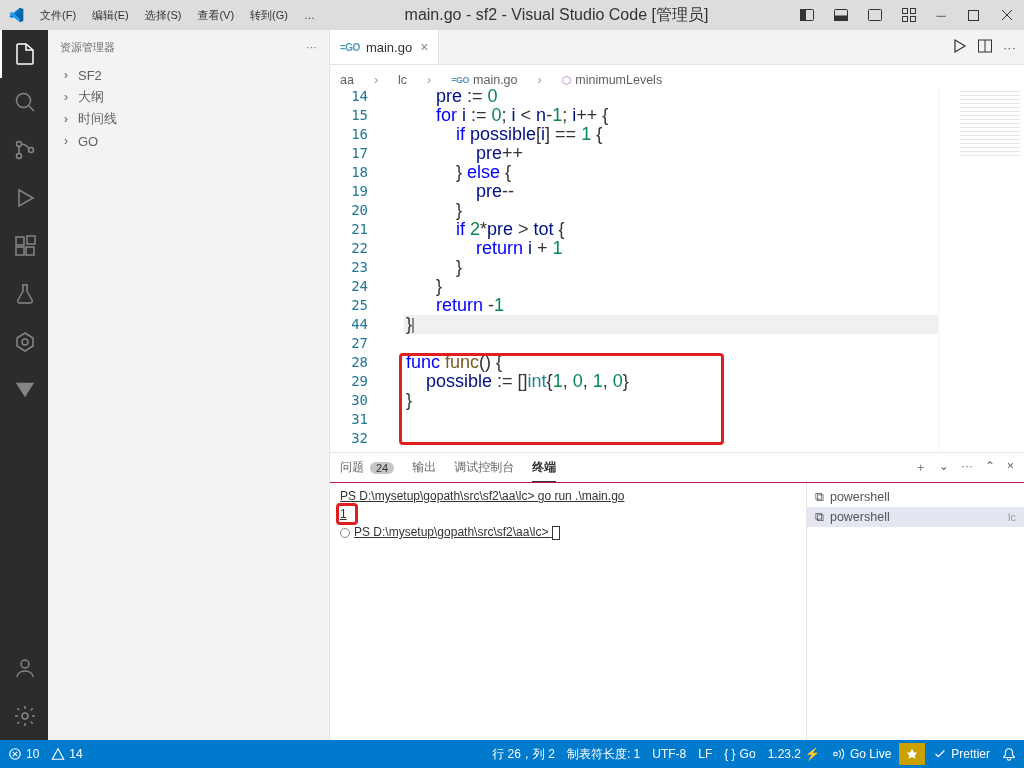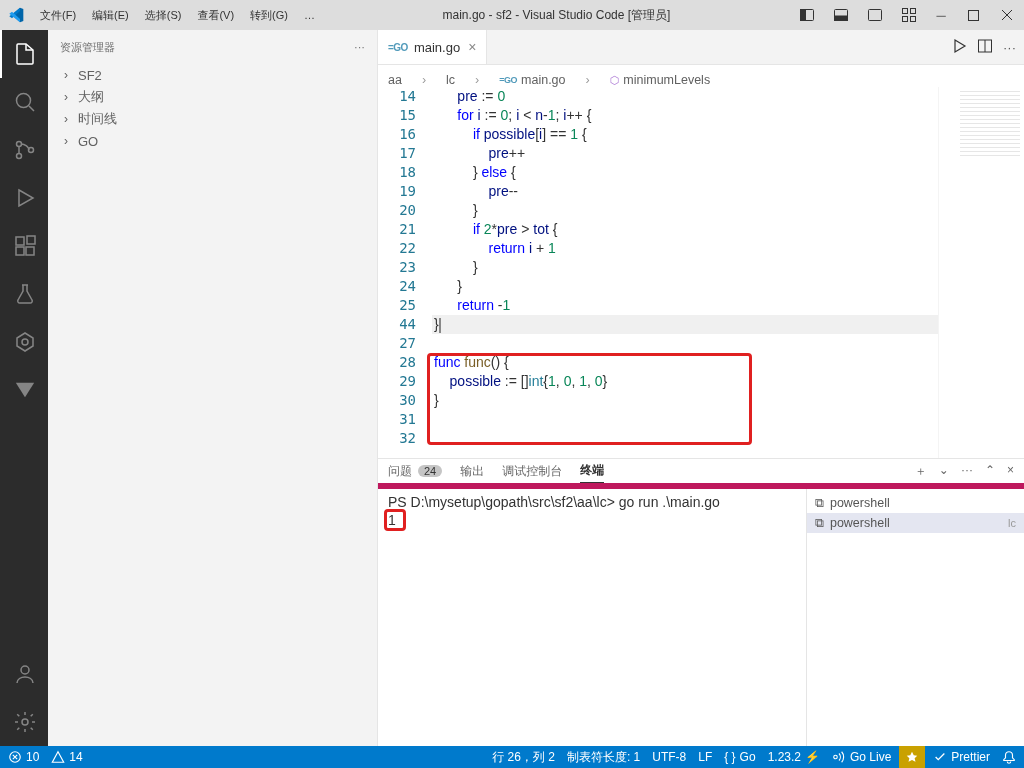--- a/index.html
+++ b/index.html
@@ -1,32 +1,32 @@
 <!DOCTYPE html>
 <html><head>
 <meta charset="utf-8">
 <style>
 * { margin: 0; padding: 0; box-sizing: border-box; font-family: "Segoe UI", "Microsoft YaHei", sans-serif; }
 body { width: 1024px; height: 768px; overflow: hidden; background: #fff; display: flex; flex-direction: column; font-size: 13px; color: #333; }
 
 .titlebar { height: 30px; background: #dddddd; display: flex; align-items: center; padding-left: 8px; }
 .titlebar .logo { width: 16px; height: 16px; margin-right: 8px; }
 .titlebar .menu-item { padding: 0 8px; font-size: 11px; cursor: pointer; }
-.titlebar .title-text { flex: 1; text-align: center; font-size: 12px; color: #333; }
+.titlebar .title-text { flex: 1; text-align: center; font-size: 16px; color: #333; }
 .titlebar .win-btns { display: flex; }
 .titlebar .wbtn { width: 34px; height: 30px; display: flex; align-items: center; justify-content: center; cursor: pointer; }
 .titlebar .dash { width: 30px; display:flex;align-items:center;justify-content:center; color:#555; }
 
 .main { flex: 1; display: flex; min-height: 0; }
 .activitybar { width: 48px; background: #2c2c2c; display: flex; flex-direction: column; align-items: center; }
 .activitybar .ai { width: 48px; height: 48px; display: flex; align-items: center; justify-content: center; cursor: pointer; color: #858585; border-left: 2px solid transparent; }
 .activitybar .ai.active { color: #fff; border-left: 2px solid #fff; }
 .activitybar .spacer { flex: 1; }
 
-.sidebar { width: 330px; background: #f3f3f3; border-right: 1px solid #e5e5e5; display: flex; flex-direction: column; }
+.sidebar { width: 282px; background: #f3f3f3; border-right: 1px solid #e5e5e5; display: flex; flex-direction: column; }
 .sidebar .hdr { height: 34px; display: flex; align-items: center; padding: 0 12px; font-size: 11px; color: #6f6f6f;}
 .sidebar .hdr .ttl { flex: 1; }
 .sidebar .tree { padding: 0 8px; font-size: 13px; color: #616161; }
 .sidebar .row { display: flex; align-items: center; height: 22px; cursor: pointer; padding-left: 8px;}
 .sidebar .row .chev { width: 14px; color: #616161; font-size: 12px;}
 
 .editor-area { flex: 1; display: flex; flex-direction: column; min-width: 0; }
 .tabs { height: 35px; background: #f3f3f3; display: flex; align-items: stretch; border-bottom: 1px solid #e5e5e5; }
 .tab { display: flex; align-items: center; padding: 0 10px; background: #fff; border-right: 1px solid #e5e5e5; font-size: 13px; cursor: pointer; }
 .tab .go-icn { color: #519aba; font-weight: bold; font-size: 10px; margin-right: 6px; letter-spacing:-.5px;}
@@ -35,55 +35,55 @@
 
 .breadcrumb { height: 22px; display: flex; align-items: flex-end; padding-left: 10px; font-size: 12.5px; color: #616161; gap: 20px; background:#fff;}
 .breadcrumb .sep { color: #999; }
 .breadcrumb .seg { display: flex; align-items: center; gap: 4px; }
 .breadcrumb .go-icn { color: #519aba; font-weight: bold; font-size: 9px; letter-spacing:-.5px;}
 .fn-icn { color: #b180d7; font-size: 11px; }
 
 .code-wrap { flex: 1; display: flex; min-height: 0; background: #fff; position: relative; }
 .gutter { width: 54px; text-align: right; padding-right: 16px; background: #fff; }
 .gline { height: 19px; line-height: 19px; font-family: Consolas, monospace; font-size: 14px; color: #237893; }
-.code { flex: 1; font-family: Consolas, monospace; font-size: 14px; line-height: 19px; position: relative; }
+.code { flex: 1; font-family: Consolas, monospace; font-size: 18px; line-height: 19px; position: relative; margin-left: 20px; }
 .cline { height: 19px; white-space: pre; padding-left:2px;}
 .cline.hl { background: #f0f0f0; }
 .kw { color: #0000ff; }
 .num { color: #098658; }
 .fn { color: #795e26; }
 .ty { color: #267f99; text-align: center; }
 .ident { color: #001080; }
 .cursor-box { border:1px solid #888; display:inline-block; width:1px; height:15px; vertical-align:middle;}
 
 .red-box { position:absolute; border:3px solid #e02020; border-radius:4px; }
 .red-box.code-box { left:-5px; top:266px; width:325px; height:92px; }
 
 .minimap { width:86px; background:#fff; border-left:1px solid #f4f4f4; position:relative;}
 .minimap .mm-img { width:60px; height:66px; position:absolute; top:4px; right:4px; background:linear-gradient(#999 1px,transparent 1px) 0 0/100% 4px; opacity:.25;}
 
 .panel { height: 288px; border-top: 1px solid #e5e5e5; display: flex; flex-direction: column; }
-.panel-tabs { height: 30px; display: flex; align-items: center; padding: 0 10px; gap: 18px; font-size: 12px; color: #666; border-bottom: 6px solid #be185d; }
+.panel-tabs { height: 30px; display: flex; align-items: center; padding: 0 10px; gap: 18px; font-size: 12px; color: #666; border-bottom: 1px solid #be185d; }
 .ptab { cursor: pointer; display:flex; align-items:center; gap:6px; height:100%;}
 .ptab.active { color: #333; font-weight:600; border-bottom:1px solid #333;}
 .badge { background: #c5c5c5; color: #333; border-radius: 10px; padding: 0 6px; font-size: 11px; }
 .panel-tabs .right { margin-left: auto; display: flex; gap: 12px; color: #666; }
 
 .panel-body { flex: 1; display: flex; min-height:0;}
-.term { flex: 1; padding: 4px 10px; font-family: Consolas, monospace; font-size: 14px; color: #333; line-height:18px; position:relative;}
+.term { flex: 1; padding: 4px 10px; font-family: Consolas, monospace; font-size: 12px; color: #333; line-height:18px; position:relative;text-decoration:underline;}
 .term .out1 { position:relative; }
 .term .red-box.out { left:-4px; top:-2px; width:22px; height:22px; }
 .term-side { width: 218px; border-left: 1px solid #e5e5e5; padding:4px 0; font-size:12.5px;}
 .term-side .trow { display:flex; align-items:center; padding:2px 8px; gap:6px; color:#555; cursor:pointer;}
 .term-side .trow.active { background:#e4e6f1; }
 .term-side .picon { font-family: monospace; }
 .term-side .dim { color:#999; margin-left:auto; font-size:11px;}
 .circ { display:inline-block; width:10px;height:10px;border:1px solid #888;border-radius:50%; margin-right:4px; vertical-align:middle;}
 
-.statusbar { height: 22px; background: #007acc; color: #fff; display: flex; align-items: center; font-size: 12px; padding: 0 8px; gap: 12px; }
+.statusbar { height: 28px; background: #007acc; color: #fff; display: flex; align-items: center; font-size: 12px; padding: 0 8px; gap: 12px; }
 .statusbar .sp { flex: 1; }
 .statusbar .item { display:flex; align-items:center; gap:4px; cursor:pointer;}
 .statusbar .ybg { background:#c9a100; padding:0 6px; margin:0 -4px; height:22px; display:flex;align-items:center;}
 .statusbar svg { width:14px;height:14px;}
 </style>
 </head>
 <body>
 
 <div class="titlebar">
   <svg class="logo" viewBox="0 0 24 24">
@@ -326,20 +326,21 @@
           <span>⌄</span>
           <span>···</span>
           <span>⌃</span>
           <span>×</span>
         </div>
       </div>
       <div class="panel-body">
         <div class="term">
           <div>PS D:\mysetup\gopath\src\sf2\aa\lc&gt; go run .\main.go</div>
           <div class="out1"><span>1</span><div class="red-box out"></div></div>
+          <div><span class="circ"></span><span>PS D:\mysetup\gopath\src\sf2\aa\lc&gt; </span><span style="display:inline-block;width:8px;height:14px;border:1px solid #333;vertical-align:middle"></span></div>
         </div>
         <div class="term-side">
           <div class="trow">
               <span class="picon">⧉</span>
               <span>powershell</span>
             </div>
           <div class="trow active">
               <span class="picon">⧉</span>
               <span>powershell</span>
               <span class="dim">lc</span>

